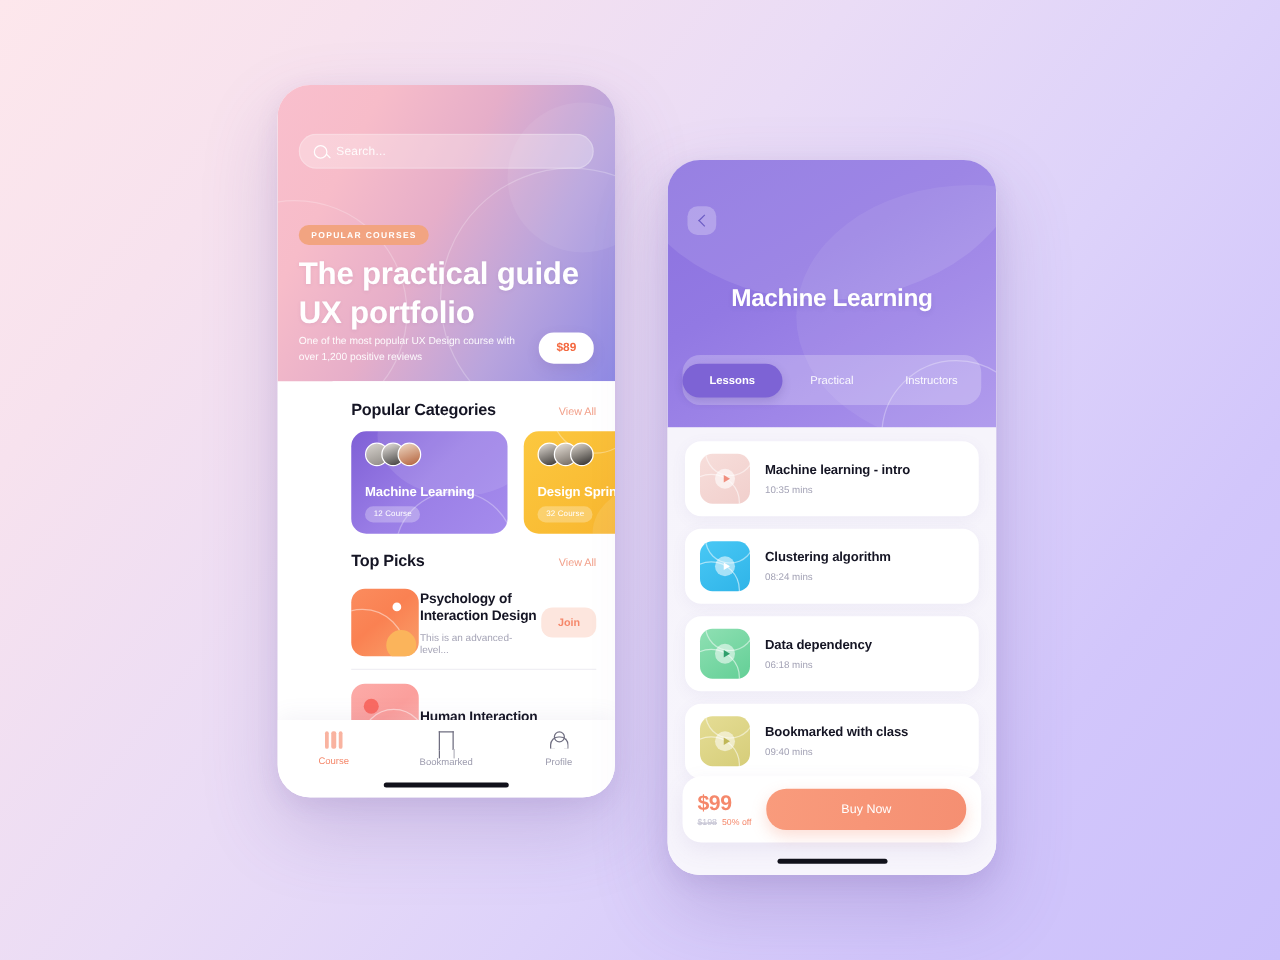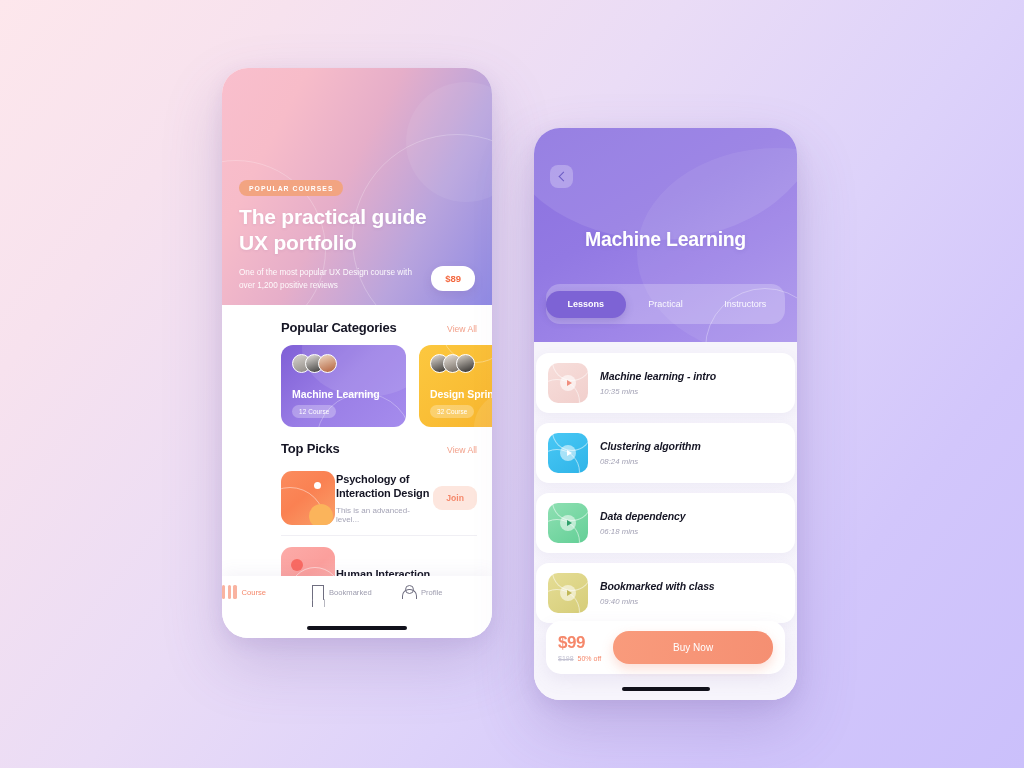--- a/index.html
+++ b/index.html
@@ -51,21 +51,21 @@
   .mag::after { content:""; position:absolute; width:4.5px; height:1.4px; background: rgba(255,255,255,.95); right:-3.4px; bottom:0px; transform: rotate(45deg); border-radius:1px;}
 
   .pill-tag {
     position: absolute; left: 17px; top: 112px;
     background: #f2a481; color: #ffffff;
     font-size: 6.8px; font-weight: bold; letter-spacing: 1.05px;
     padding: 5px 10px 4px; border-radius: 9px;
   }
   .hero-title {
     position: absolute; left: 17px; top: 136px; width: 228px;
-    color: #ffffff; font-size: 21px; font-weight: bold; line-height: 1.22;
+    color: #ffffff; font-size: 25px; font-weight: bold; line-height: 1.22;
     letter-spacing: -.2px;
     text-shadow: 0 1px 3px rgba(120,80,140,.12);
   }
   .hero-sub {
     position: absolute; left: 17px; top: 198px; width: 180px;
     color: rgba(255,255,255,.93); font-size: 8.2px; line-height: 1.62;
   }
   .price-chip {
     position: absolute; right: 17px; top: 198px;
     background: #ffffff; color: #f4683f;
@@ -125,21 +125,21 @@
     background: #fde6de; color: #f5886b; font-size: 8.6px; font-weight: bold;
     padding: 7px 13px; border-radius: 9px; border: none; flex: none;
   }
 
   
   .tabbar {
     position: absolute; left: 0; right: 0; bottom: 0; height: 62px;
     background: #ffffff; display: flex; align-items: flex-start; padding-top: 9px;
     box-shadow: 0 -4px 16px rgba(120,100,160,.07);
   }
-  .tab { flex: 1; display: flex; flex-direction: row; align-items: center; gap: 5px; }
+  .tab { flex: 1; display: flex; flex-direction: column; align-items: center; gap: 5px; }
   .tab-label { font-size: 7.6px; color: #9d9cae; }
   .tab.active .tab-label { color: #f5886b; }
   .ic-course { display:flex; gap:2.5px; height:14px; align-items:flex-end;}
   .ic-course i { display:block; width:3.2px; height:14px; border-radius:1.6px; background:#f9b3a0;}
   .ic-book { width:12px; height:15px; border:1.5px solid #6f6e80; border-bottom:none; position:relative;}
   .ic-book::after{ content:""; position:absolute; left:-1.5px; right:-1.5px; bottom:-7px; height:8px;
     background:#fff; border-left:1.5px solid #6f6e80; border-right:1.5px solid #6f6e80;
     clip-path: polygon(0 0, 50% 85%, 100% 0, 100% 100%, 0 100%);}
   .ic-prof { width:14px; height:15px; position:relative;}
   .ic-prof::before{ content:""; position:absolute; width:7px;height:7px;border:1.4px solid #6f6e80;border-radius:50%; left:3px; top:0;}
@@ -169,21 +169,21 @@
     position: absolute; left: 12px; right: 12px; bottom: 18px; height: 40px;
     background: rgba(255,255,255,.24); border-radius: 14px;
     display: flex; align-items: center;
   }
   .ctab { flex: 1; text-align: center; font-size: 9px; color: rgba(255,255,255,.93); line-height: 27px; }
   .ctab.active {
     background: #7d63d5; border-radius: 14px; font-weight: bold; color: #ffffff;
     box-shadow: 0 3px 8px rgba(70,50,130,.20);
   }
 
-  .lesson-area { padding: 11px 2px 0; background: linear-gradient(180deg,#f6f4fb 0%, #f7f5fc 100%); height: 358px; position: relative; font-style: italic;}
+  .lesson-area { padding: 11px 14px 0; background: linear-gradient(180deg,#f6f4fb 0%, #f7f5fc 100%); height: 358px; position: relative;}
   .lesson {
     display: flex; align-items: center; gap: 12px;
     background: #ffffff; border-radius: 13px; padding: 10px 12px; margin-bottom: 10px;
     box-shadow: 0 3px 12px rgba(120,100,170,.07);
   }
   .l-thumb { width: 40px; height: 40px; border-radius: 10px; flex: none; position: relative; overflow: hidden; display:flex; align-items:center; justify-content:center;}
   .l-thumb .arcA { position:absolute; width:46px; height:46px; border-radius:50%; border:1.4px solid rgba(255,255,255,.55); left:-14px; bottom:-22px;}
   .l-thumb .arcB { position:absolute; width:40px; height:30px; border-radius:0 0 22px 22px; border:1.4px solid rgba(255,255,255,.5); border-top:none; left:4px; top:-12px;}
   .play { width: 16px; height: 16px; border-radius: 50%; background: rgba(255,255,255,.55); display:flex; align-items:center; justify-content:center; position:relative; z-index:2;}
   .play i { display:block; width:0; height:0; border-left:5px solid #fff; border-top:3.4px solid transparent; border-bottom:3.4px solid transparent; margin-left:2px;}
@@ -211,20 +211,24 @@
 </head>
 <body>
 
 <div class="phone" id="phone-home">
 
   <div class="hero">
     <span class="deco d1"></span>
     <span class="deco d2"></span>
     <span class="deco d3"></span>
 
+    <div class="searchbar">
+      <span class="mag"></span>
+      <span class="ph">Search...</span>
+    </div>
 
     <div class="pill-tag">POPULAR COURSES</div>
 
     <div class="hero-title">
       <div>The practical guide</div>
       <div>UX portfolio</div>
     </div>
 
     <div class="hero-sub">One of the most popular UX Design course with over 1,200 positive reviews</div>
     <div class="price-chip">$89</div>

